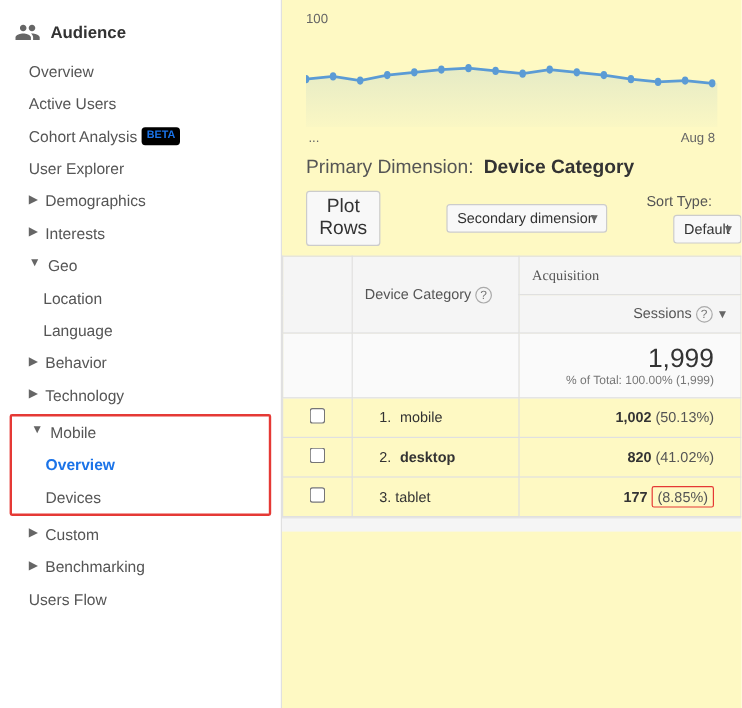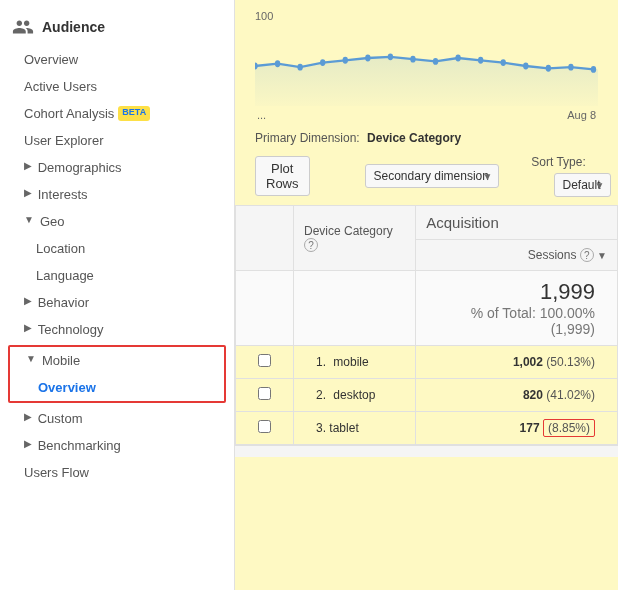--- a/index.html
+++ b/index.html
@@ -36,21 +36,21 @@
       display: flex;
       gap: 4px;
     }
     .sidebar-item.active {
       font-weight: bold;
       color: #1a73e8;
     }
     .sidebar-item.indented { padding-left: 36px; }
     .beta-badge {
       font-size: 9px;
-      background: #fde047;
+      background: #000000;
       color: #1a73e8;
       padding: 1px 4px;
       border-radius: 3px;
       font-weight: bold;
       text-transform: uppercase;
     }
     .arrow { font-size: 10px; color: #666; margin-right: 2px; }
     .mobile-section {
       border: 2px solid #e53935;
       border-radius: 2px;
@@ -85,39 +85,39 @@
       display: flex;
       justify-content: space-between;
       font-size: 11px;
       color: #666;
       padding: 0 2px;
     }
 
     
     .primary-dimension {
       padding: 10px 20px 6px 20px;
-      font-size: 12px;
+      font-size: 16px;
       color: #555;
     }
     .primary-dimension span.label { color: #555; }
     .primary-dimension span.value { font-weight: bold; color: #333; margin-left: 4px; }
 
     
     .toolbar {
       display: flex;
       align-items: center;
       gap: 8px;
       padding: 4px 20px 8px 20px;
     }
     .btn-toolbar {
       border: 1px solid #ccc;
       background: #f8f8f8;
       border-radius: 3px;
       padding: 4px 10px;
-      font-size: 13px;
+      font-size: 16px;
       cursor: pointer;
       color: #333;
     }
     .select-toolbar {
       border: 1px solid #ccc;
       background: #f8f8f8;
       border-radius: 3px;
       padding: 4px 8px;
       font-size: 12px;
       cursor: pointer;
@@ -153,37 +153,38 @@
     .data-table td {
       border: 1px solid #e0e0e0;
       padding: 8px 22px;
       vertical-align: middle;
     }
     .data-table td.right { text-align: right; }
     .acquisition-header {
       text-align: center;
       background: #f5f5f5;
       font-weight: normal;
-      font-size: 15px;
-      color: #555;
+      font-size: 12px;
+      color: #555;
+      font-family: Liberation Serif, serif;
     }
     .total-row td {
       background: #fafafa;
       font-size: 12px;
       color: #555;
     }
     .total-sessions {
       font-size: 22px;
       font-weight: normal;
       color: #333;
       display: block;
       text-align: right;
     }
     .total-pct {
-      font-size: 14px;
+      font-size: 10px;
       color: #777;
       display: block;
       text-align: right;
     }
     .session-val {
       font-weight: bold;
       color: #333;
     }
     .session-pct {
       color: #555;
@@ -265,20 +266,23 @@
     <span>Technology</span>
   </div>
 
   <div class="mobile-section">
     <div class="sidebar-item" style="padding-left:16px;">
       <span class="arrow">▼</span>
       <span>Mobile</span>
     </div>
     <div class="sidebar-item active" style="padding-left:28px;">
       <span>Overview</span>
+    </div>
+    <div class="sidebar-item" style="padding-left:28px;">
+      <span>Devices</span>
     </div>
   </div>
 
   <div class="sidebar-item">
     <span class="arrow">▶</span>
     <span>Custom</span>
   </div>
   <div class="sidebar-item">
     <span class="arrow">▶</span>
     <span>Benchmarking</span>
@@ -393,21 +397,21 @@
           <span class="session-pct">(50.13%)</span>
         </td>
       </tr>
 
       <tr>
         <td class="checkbox-cell">
           <input type="checkbox" style="">
         </td>
         <td>
           <span>2.</span>
-          <span style="margin-left:4px;">desktop</span>
+          <span style="margin-left:4px;font-weight:bold;">desktop</span>
         </td>
         <td class="right">
           <span class="session-val">820</span>
           <span class="session-pct">(41.02%)</span>
         </td>
       </tr>
 
       <tr>
         <td class="checkbox-cell">
           <input type="checkbox" style="">

